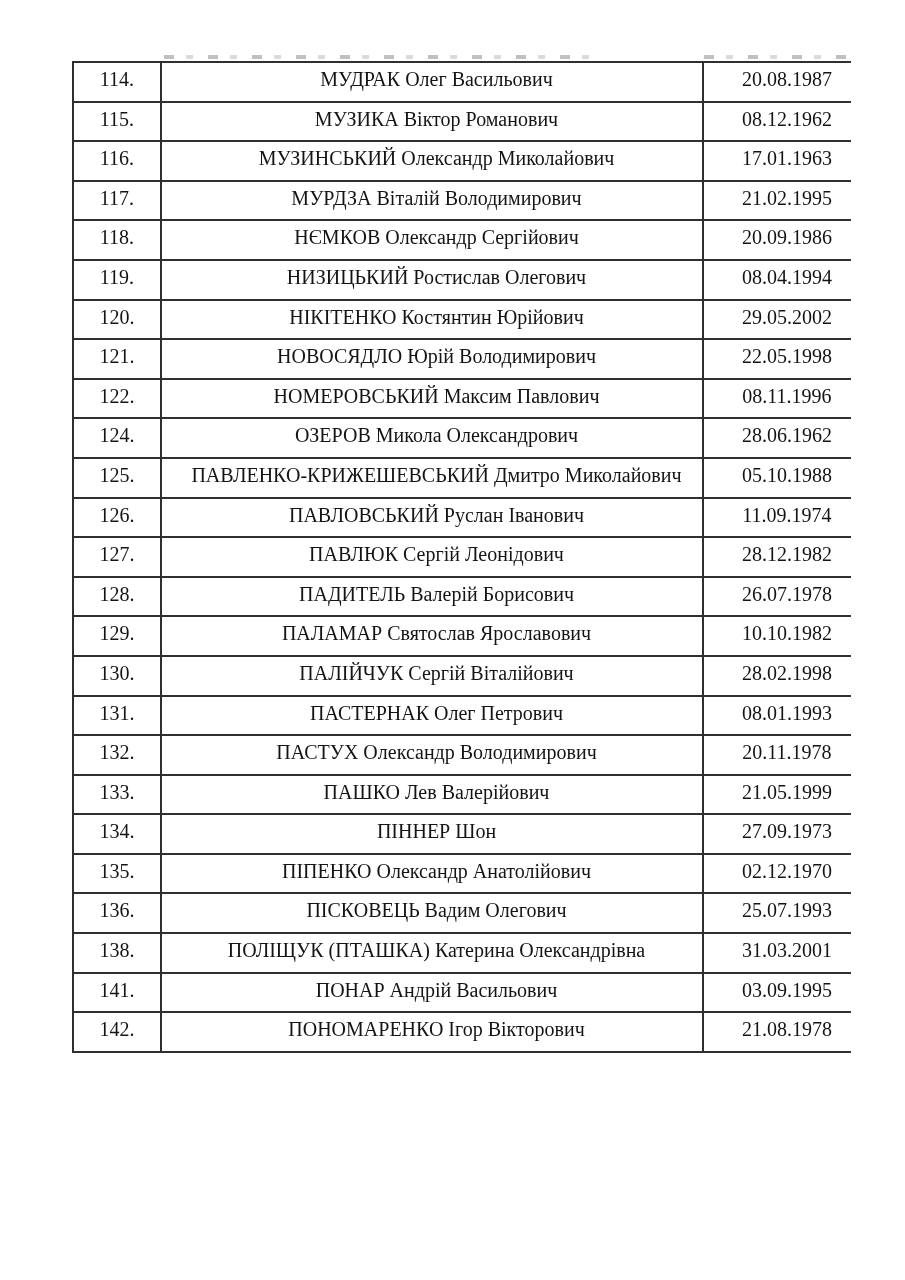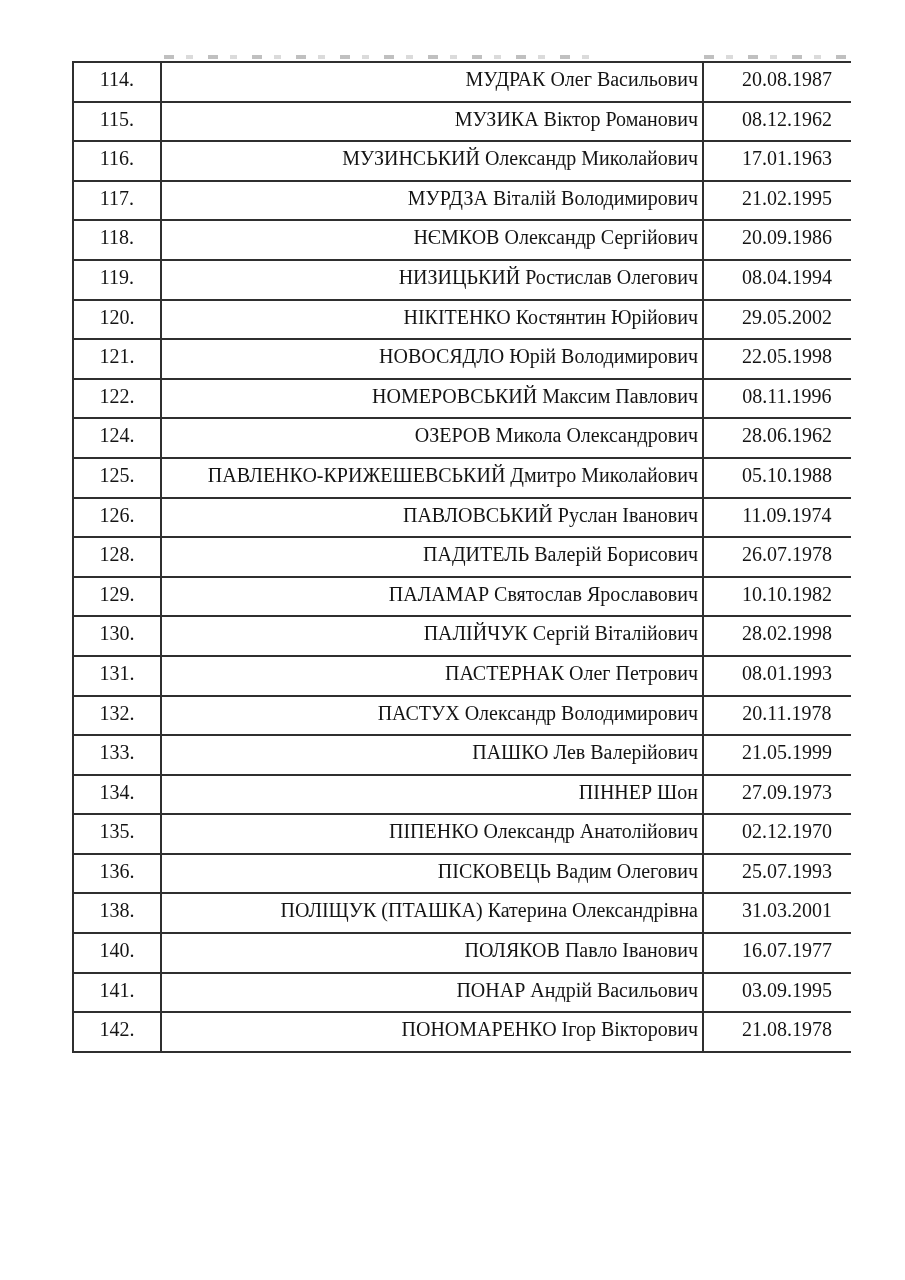--- a/index.html
+++ b/index.html
@@ -25,21 +25,21 @@
     vertical-align: top;
     box-sizing: border-box;
     height: 39.6px;
     padding: 5px 4px 0 4px;
     font-size: 20px;
     line-height: 1.15;
     white-space: nowrap;
     overflow: hidden;
   }
   .roster-table td.c-num  { text-align: center; padding-left: 0; padding-right: 0; }
-  .roster-table td.c-name { text-align: right; padding-left: 13px; }
+  .roster-table td.c-name { text-align: center; padding-left: 13px; }
   .roster-table td.c-date { text-align: center; padding-left: 15px; padding-right: 0; }
   
   .remnant {
     position: absolute;
     top: 55px;
     height: 4px;
     background: repeating-linear-gradient(90deg,
       rgba(115,115,115,0.45) 0 10px,
       rgba(115,115,115,0.0) 10px 22px,
       rgba(135,135,135,0.30) 22px 29px,
@@ -115,20 +115,25 @@
           <td class="c-num">125.</td>
           <td class="c-name">ПАВЛЕНКО-КРИЖЕШЕВСЬКИЙ Дмитро Миколайович</td>
           <td class="c-date">05.10.1988</td>
         </tr>
         <tr>
           <td class="c-num">126.</td>
           <td class="c-name">ПАВЛОВСЬКИЙ Руслан Іванович</td>
           <td class="c-date">11.09.1974</td>
         </tr>
         <tr>
+          <td class="c-num">127.</td>
+          <td class="c-name">ПАВЛЮК Сергій Леонідович</td>
+          <td class="c-date">28.12.1982</td>
+        </tr>
+        <tr>
           <td class="c-num">128.</td>
           <td class="c-name">ПАДИТЕЛЬ Валерій Борисович</td>
           <td class="c-date">26.07.1978</td>
         </tr>
         <tr>
           <td class="c-num">129.</td>
           <td class="c-name">ПАЛАМАР Святослав Ярославович</td>
           <td class="c-date">10.10.1982</td>
         </tr>
         <tr>
@@ -165,25 +170,20 @@
           <td class="c-num">136.</td>
           <td class="c-name">ПІСКОВЕЦЬ Вадим Олегович</td>
           <td class="c-date">25.07.1993</td>
         </tr>
         <tr>
           <td class="c-num">138.</td>
           <td class="c-name">ПОЛІЩУК (ПТАШКА) Катерина Олександрівна</td>
           <td class="c-date">31.03.2001</td>
         </tr>
         <tr>
-          <td class="c-num">140.</td>
-          <td class="c-name">ПОЛЯКОВ Павло Іванович</td>
-          <td class="c-date">16.07.1977</td>
-        </tr>
-        <tr>
           <td class="c-num">141.</td>
           <td class="c-name">ПОНАР Андрій Васильович</td>
           <td class="c-date">03.09.1995</td>
         </tr>
         <tr>
           <td class="c-num">142.</td>
           <td class="c-name">ПОНОМАРЕНКО Ігор Вікторович</td>
           <td class="c-date">21.08.1978</td>
         </tr>
       </tbody>

